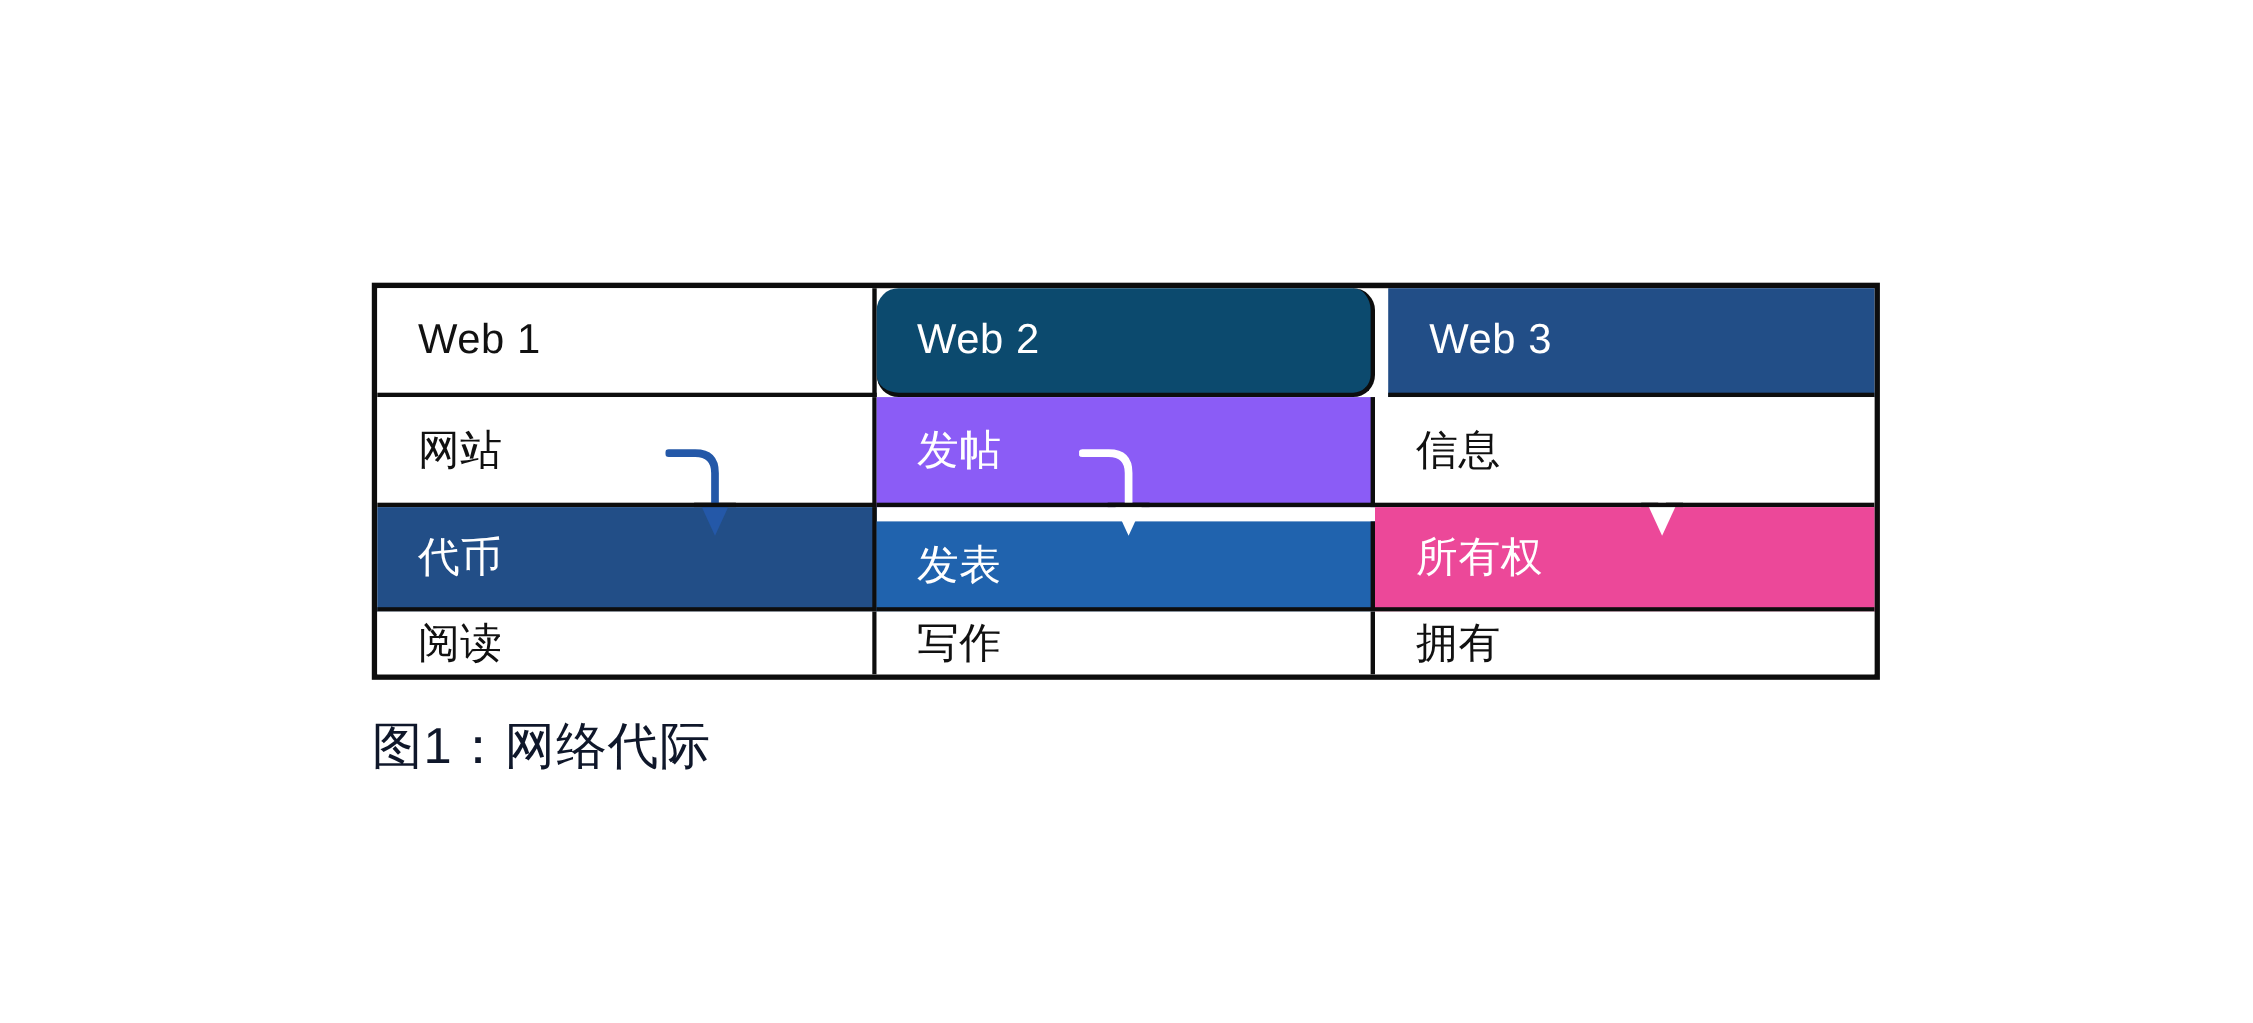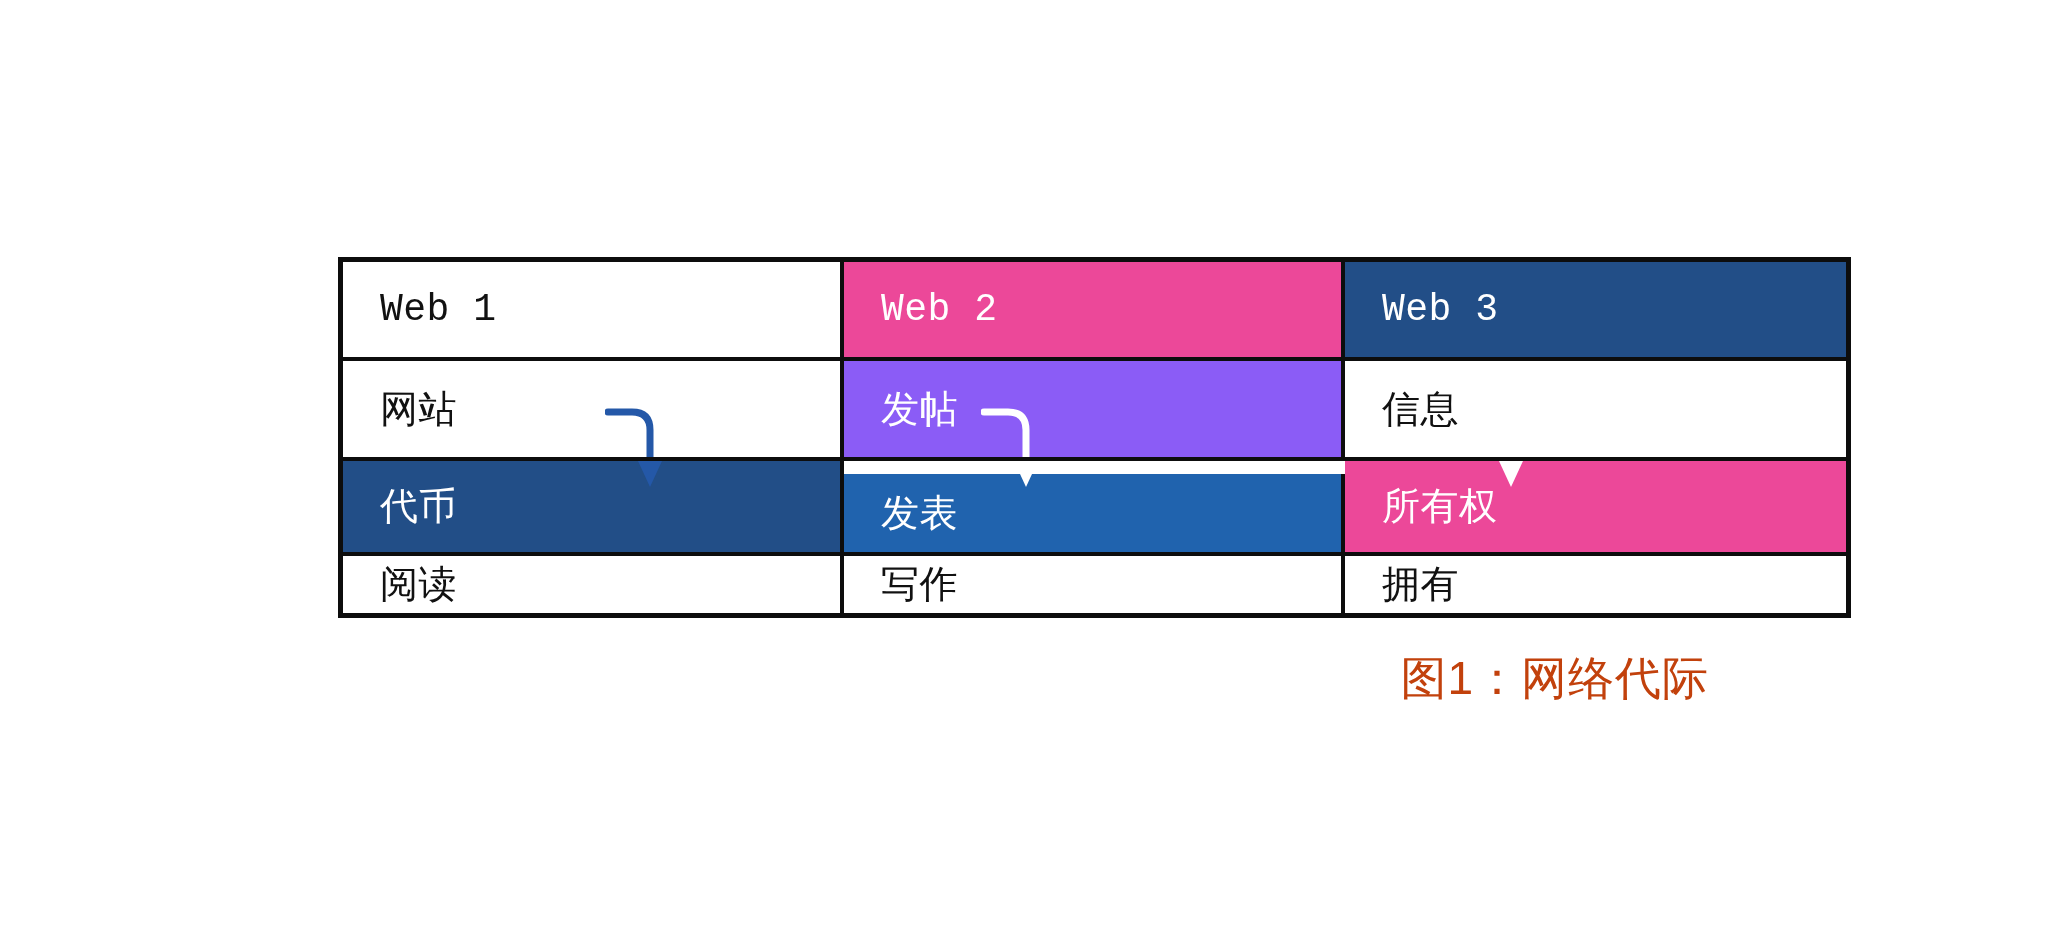--- a/index.html
+++ b/index.html
@@ -14,28 +14,27 @@
     height: 930px;
     background: #ffffff;
     overflow: hidden;
   }
 
   
   .gen-table {
     position: absolute;
     left: 338px;
     top: 257px;
-    width: 1513px;
+    width: 1371px;
     height: 361px;
     box-sizing: border-box;
     border: 5px solid #0d0d0d;
     display: grid;
     grid-template-columns: 1fr 1fr 1fr;
     grid-template-rows: 99px 100px 95px 1fr;
-    font-family: Liberation Mono, monospace;
   }
   .cell {
     box-sizing: border-box;
     border-right: 4px solid #0d0d0d;
     border-bottom: 4px solid #0d0d0d;
     display: flex;
     align-items: center;
     padding-left: 37px;
     font-size: 38px;
     letter-spacing: 0.5px;
@@ -71,36 +70,36 @@
   .patch-1 { left: 631px; }
   .patch-2 { left: 1007px; }
   .patch-3 { left: 1492px; }
 
   
   .caption {
     position: absolute;
     left: 338px;
     top: 648px;
     width: 1371px;
-    text-align: right;
+    text-align: left;
     font-size: 46px;
-    color: #c2410c;
+    color: #0f172a;
     letter-spacing: 1px;
   }
 </style>
 </head>
 <body>
 
 <div class="canvas">
 
   <div class="gen-table">
 
     <div class="cell">Web 1</div>
-    <div class="cell light-text" style="background: #ec4899;">Web 2</div>
-    <div class="cell light-text" style="background: rgb(34, 78, 135);">Web 3</div>
+    <div class="cell light-text" style="background: #0c4a6e; border-radius: 20px;">Web 2</div>
+    <div class="cell light-text" style="background: rgb(34, 78, 135); margin-left: 12px;">Web 3</div>
 
     <div class="cell">网站</div>
     <div class="cell light-text" style="background: #8b5cf6;">发帖</div>
     <div class="cell">信息</div>
 
     <div class="cell light-text" style="background: rgb(34, 78, 135);">代币</div>
     <div class="cell light-text" style="background: rgb(32, 99, 174); margin-top: 13px;">发表</div>
     <div class="cell light-text" style="background: #ec4899;">所有权</div>
 
     <div class="cell">阅读</div>

